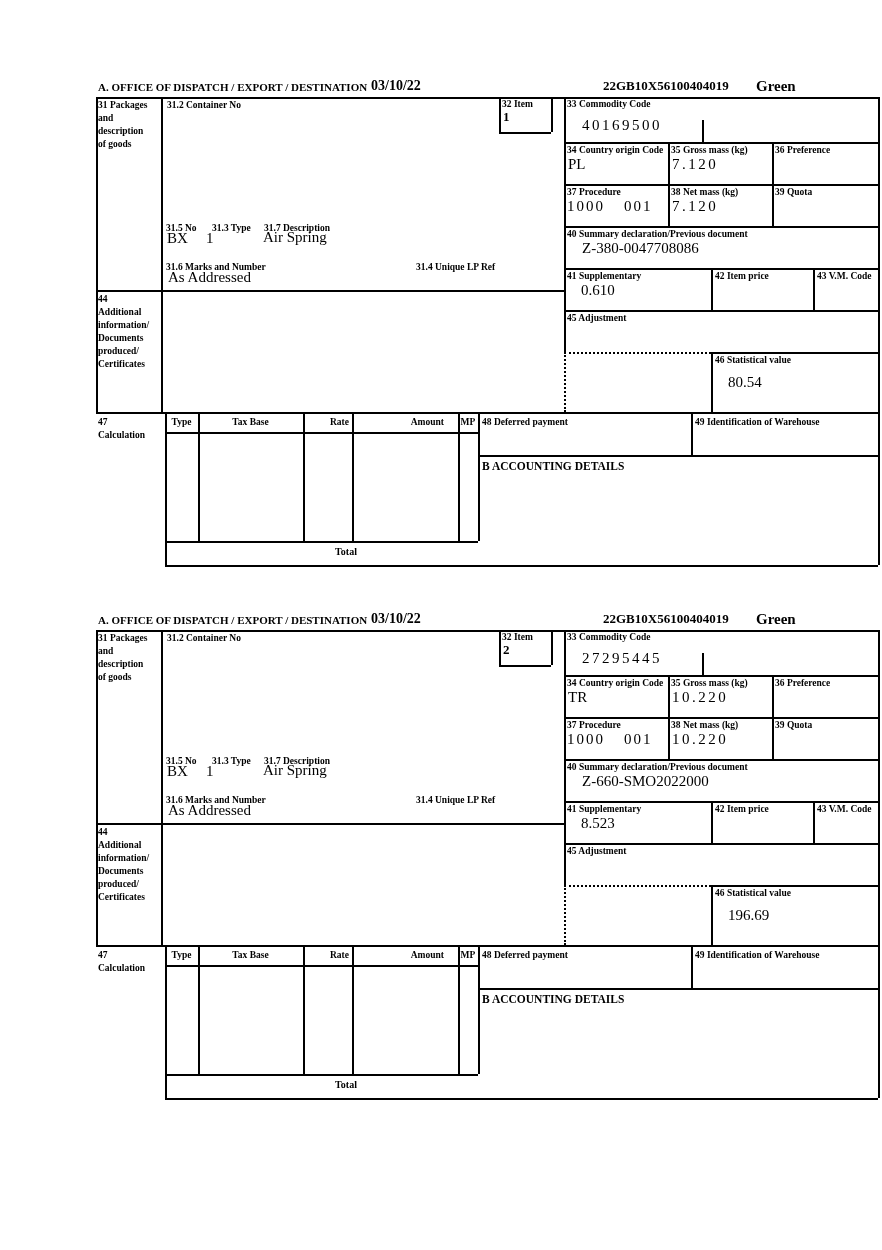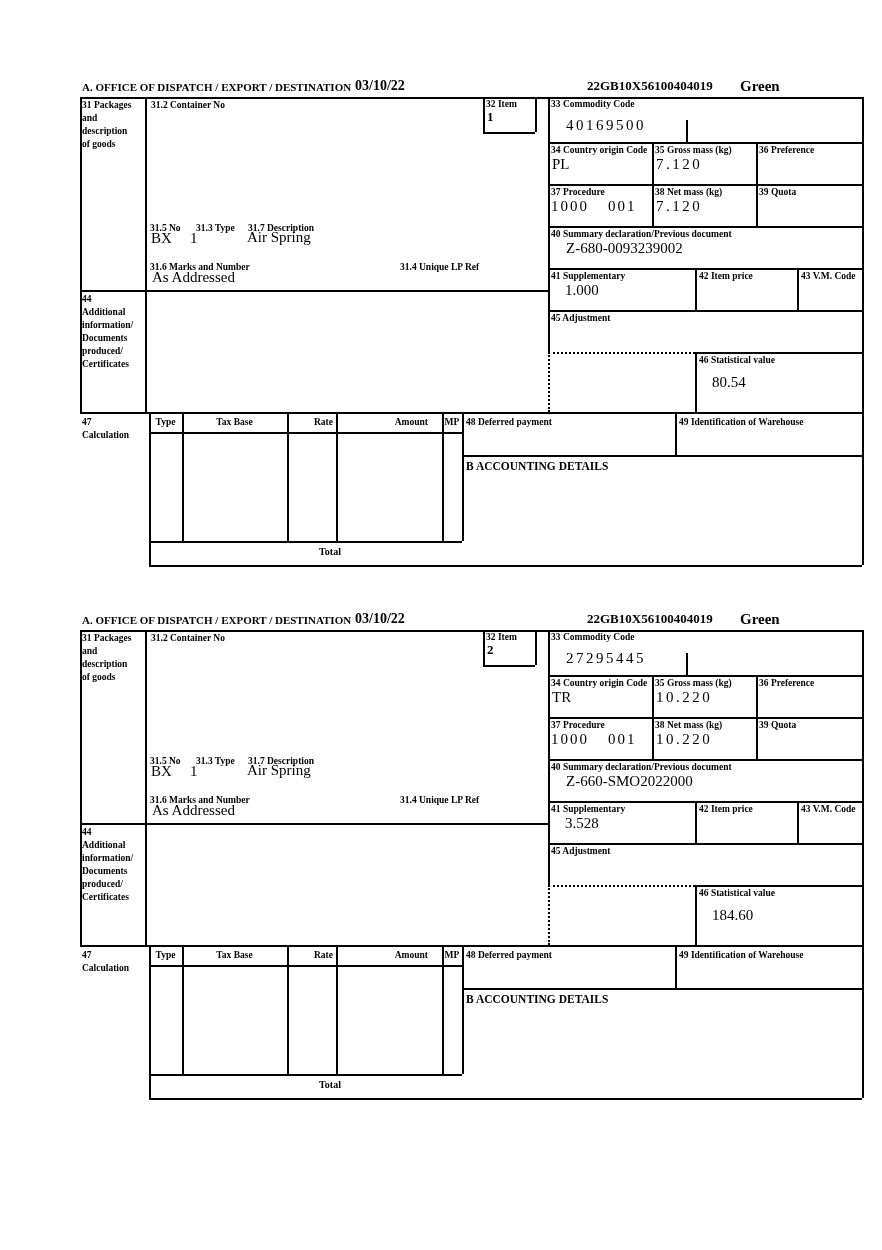--- a/index.html
+++ b/index.html
@@ -1,18 +1,18 @@
 <!DOCTYPE html>
 <html><head>
 <meta charset="utf-8">
 <style>
   html,body{margin:0;padding:0}
   body{width:882px;height:1250px;background:#fff;position:relative;
        font-family:"Liberation Serif",serif;color:#000;overflow:hidden}
-  .section{position:absolute;left:80px;width:782px;height:492px}
+  .section{position:absolute;left:96px;width:782px;height:492px}
   .h,.v{position:absolute;background:#000}
   .h{height:2px}
   .v{width:2px}
   .dh{position:absolute;height:0;border-top:2px dotted #000}
   .dv{position:absolute;width:0;border-left:2px dotted #000}
   .lbl{position:absolute;font-weight:bold;font-size:9.5px;line-height:11px;white-space:nowrap}
   .blk{position:absolute;font-weight:bold;font-size:9.5px;line-height:13px}
   .blk span{display:block}
   .val{position:absolute;font-weight:normal;font-size:15px;line-height:15px;white-space:nowrap}
   .vsm{position:absolute;font-weight:bold;font-size:13px;line-height:13px;white-space:nowrap}
@@ -95,24 +95,24 @@
   <div class="lbl " style="left:679px;top:67px">36 Preference</div>
 
   <div class="lbl " style="left:471px;top:109px">37 Procedure</div>
   <div class="val ls2" style="left:471px;top:121px">1000</div>
   <div class="val ls2" style="left:528px;top:121px">001</div>
   <div class="lbl " style="left:575px;top:109px">38 Net mass (kg)</div>
   <div class="val ls" style="left:576px;top:121px">7.120</div>
   <div class="lbl " style="left:679px;top:109px">39 Quota</div>
 
   <div class="lbl " style="left:471px;top:151px">40 Summary declaration/Previous document</div>
-  <div class="val " style="left:486px;top:163px">Z-680-0093239002</div>
+  <div class="val " style="left:486px;top:163px">Z-380-0047708086</div>
 
   <div class="lbl " style="left:471px;top:193px">41 Supplementary</div>
-  <div class="val " style="left:485px;top:205px">1.000</div>
+  <div class="val " style="left:485px;top:205px">0.610</div>
   <div class="lbl " style="left:619px;top:193px">42 Item price</div>
   <div class="lbl " style="left:721px;top:193px">43 V.M. Code</div>
 
   <div class="lbl " style="left:70px;top:145px">31.5 No</div>
   <div class="lbl " style="left:116px;top:145px">31.3 Type</div>
   <div class="lbl " style="left:168px;top:145px">31.7 Description</div>
   <div class="val " style="left:71px;top:153px">BX</div>
   <div class="val " style="left:110px;top:153px">1</div>
   <div class="val " style="left:167px;top:152px">Air Spring</div>
 
@@ -212,21 +212,21 @@
   <div class="val ls2" style="left:471px;top:121px">1000</div>
   <div class="val ls2" style="left:528px;top:121px">001</div>
   <div class="lbl " style="left:575px;top:109px">38 Net mass (kg)</div>
   <div class="val ls" style="left:576px;top:121px">10.220</div>
   <div class="lbl " style="left:679px;top:109px">39 Quota</div>
 
   <div class="lbl " style="left:471px;top:151px">40 Summary declaration/Previous document</div>
   <div class="val " style="left:486px;top:163px">Z-660-SMO2022000</div>
 
   <div class="lbl " style="left:471px;top:193px">41 Supplementary</div>
-  <div class="val " style="left:485px;top:205px">3.528</div>
+  <div class="val " style="left:485px;top:205px">8.523</div>
   <div class="lbl " style="left:619px;top:193px">42 Item price</div>
   <div class="lbl " style="left:721px;top:193px">43 V.M. Code</div>
 
   <div class="lbl " style="left:70px;top:145px">31.5 No</div>
   <div class="lbl " style="left:116px;top:145px">31.3 Type</div>
   <div class="lbl " style="left:168px;top:145px">31.7 Description</div>
   <div class="val " style="left:71px;top:153px">BX</div>
   <div class="val " style="left:110px;top:153px">1</div>
   <div class="val " style="left:167px;top:152px">Air Spring</div>
 
@@ -237,21 +237,21 @@
   <div class="blk" style="left:2px;top:215px">
         <span>44</span>
         <span>Additional</span>
         <span>information/</span>
         <span>Documents</span>
         <span>produced/</span>
         <span>Certificates</span>
       </div>
   <div class="lbl " style="left:471px;top:235px">45 Adjustment</div>
   <div class="lbl " style="left:619px;top:277px">46 Statistical value</div>
-  <div class="val " style="left:632px;top:297px">184.60</div>
+  <div class="val " style="left:632px;top:297px">196.69</div>
 
   <div class="blk" style="left:2px;top:338px">
         <span>47</span>
         <span>Calculation</span>
       </div>
   <div class="thead tc" style="left:69px;width:33px">Type</div>
   <div class="thead tc" style="left:102px;width:105px">Tax Base</div>
   <div class="thead tr" style="left:207px;width:46px">Rate</div>
   <div class="thead tr" style="left:256px;width:92px">Amount</div>
   <div class="thead tc" style="left:362px;width:20px">MP</div>

